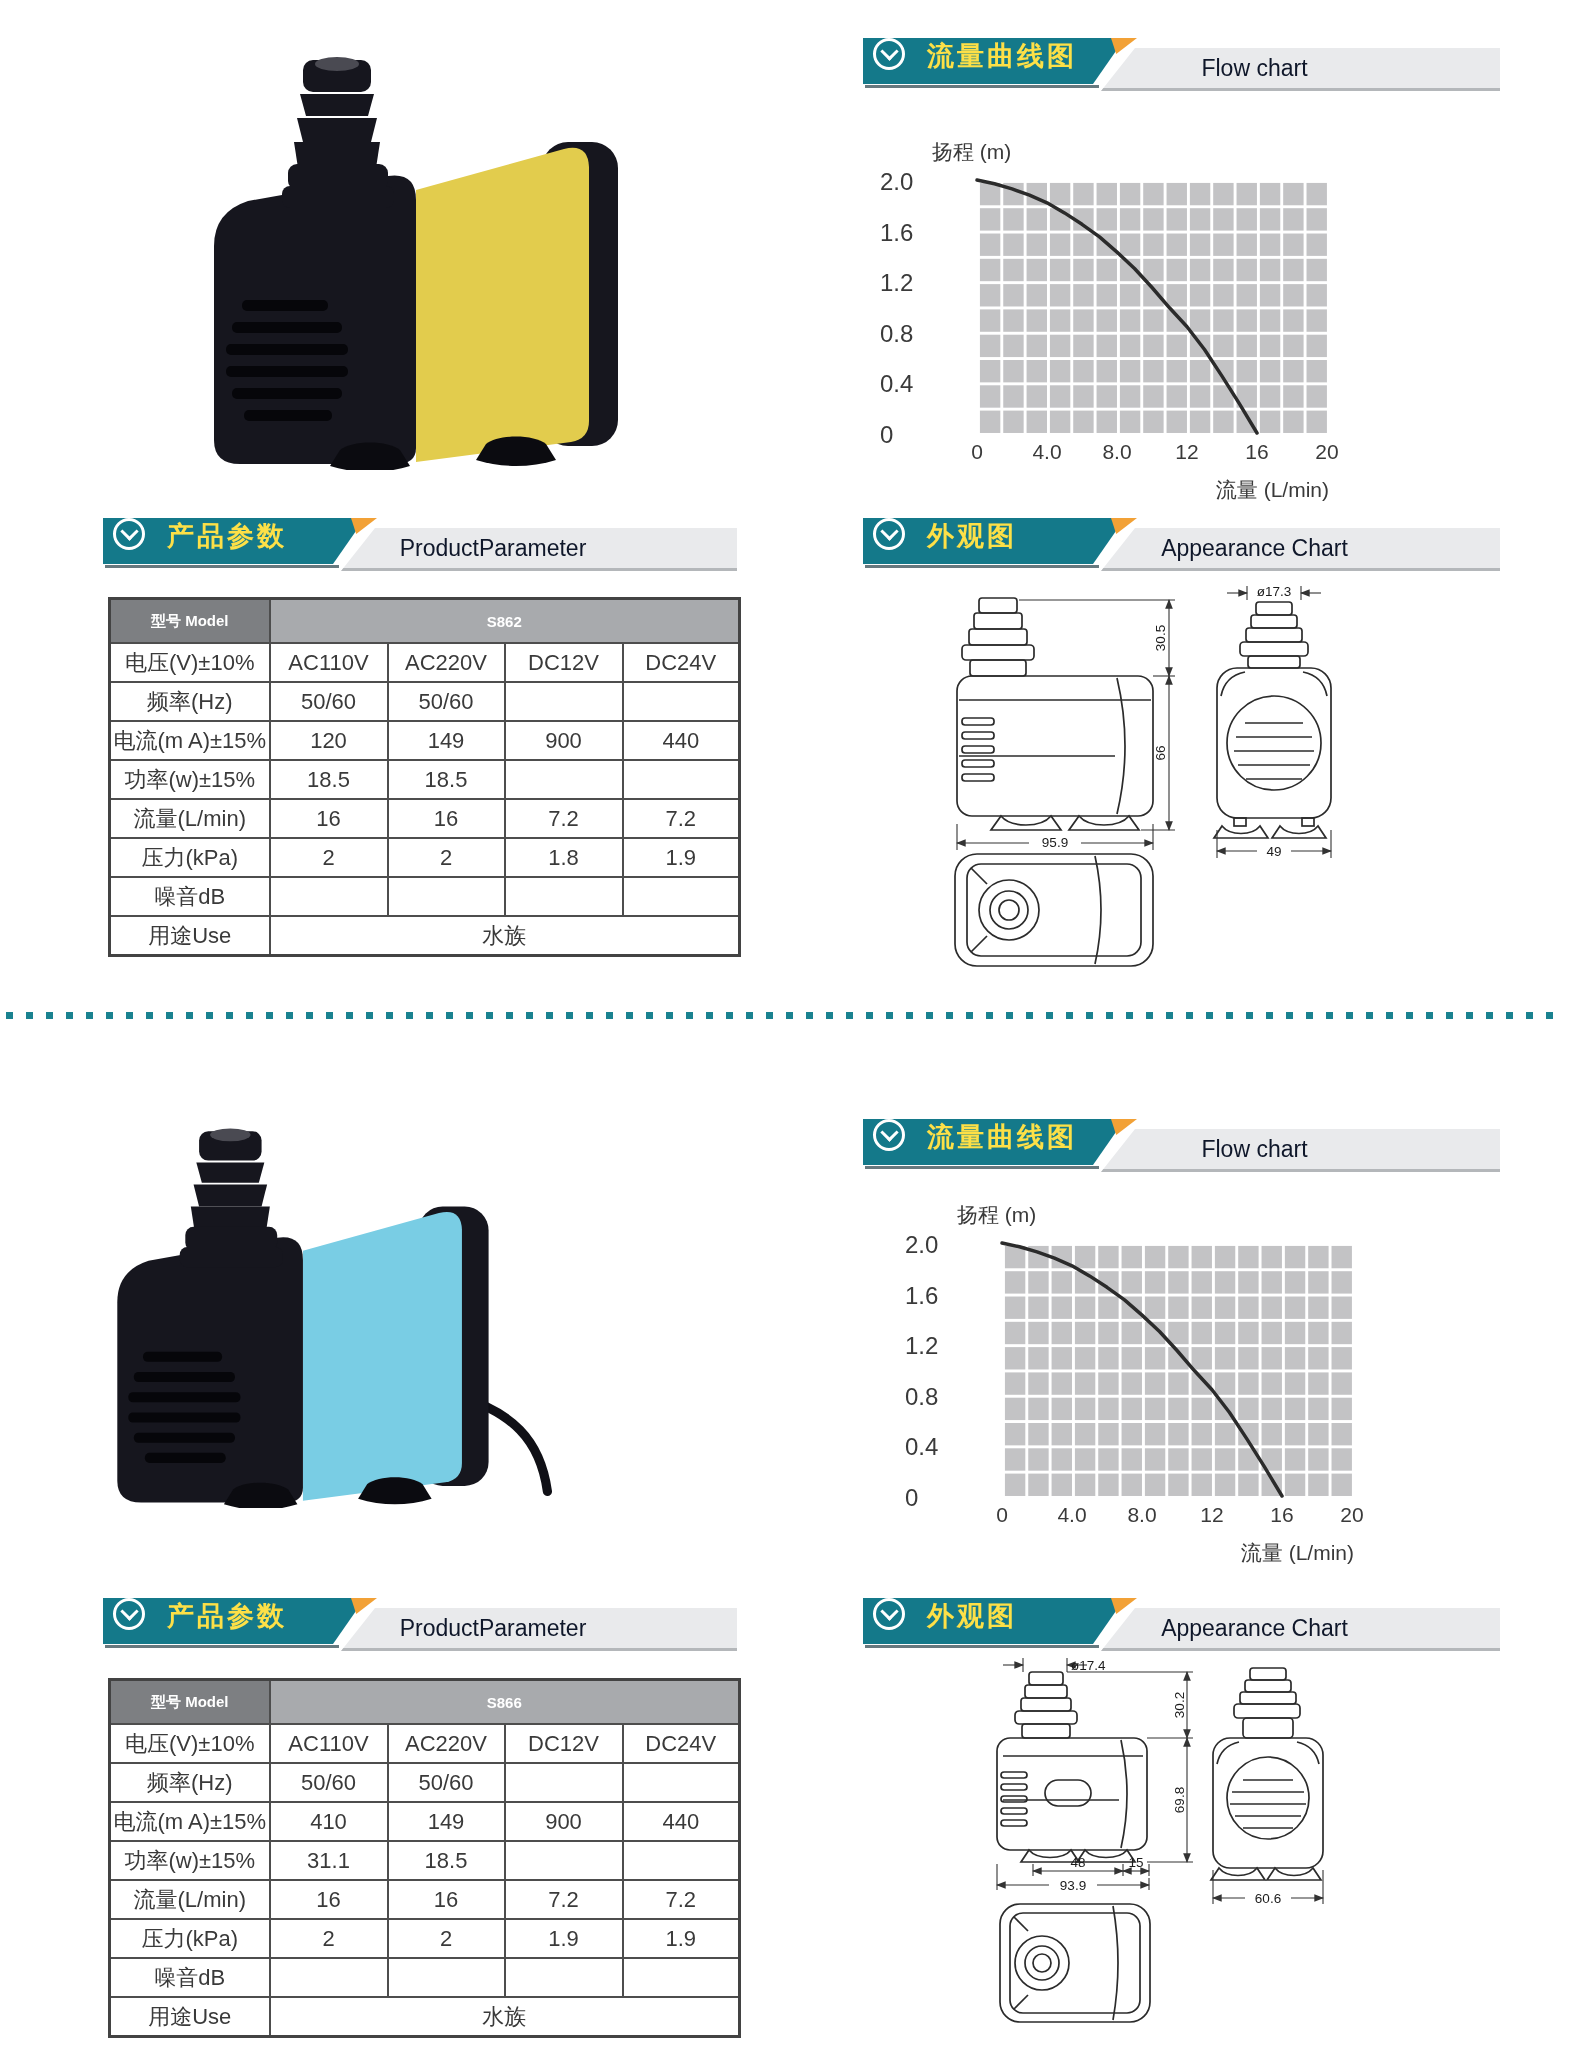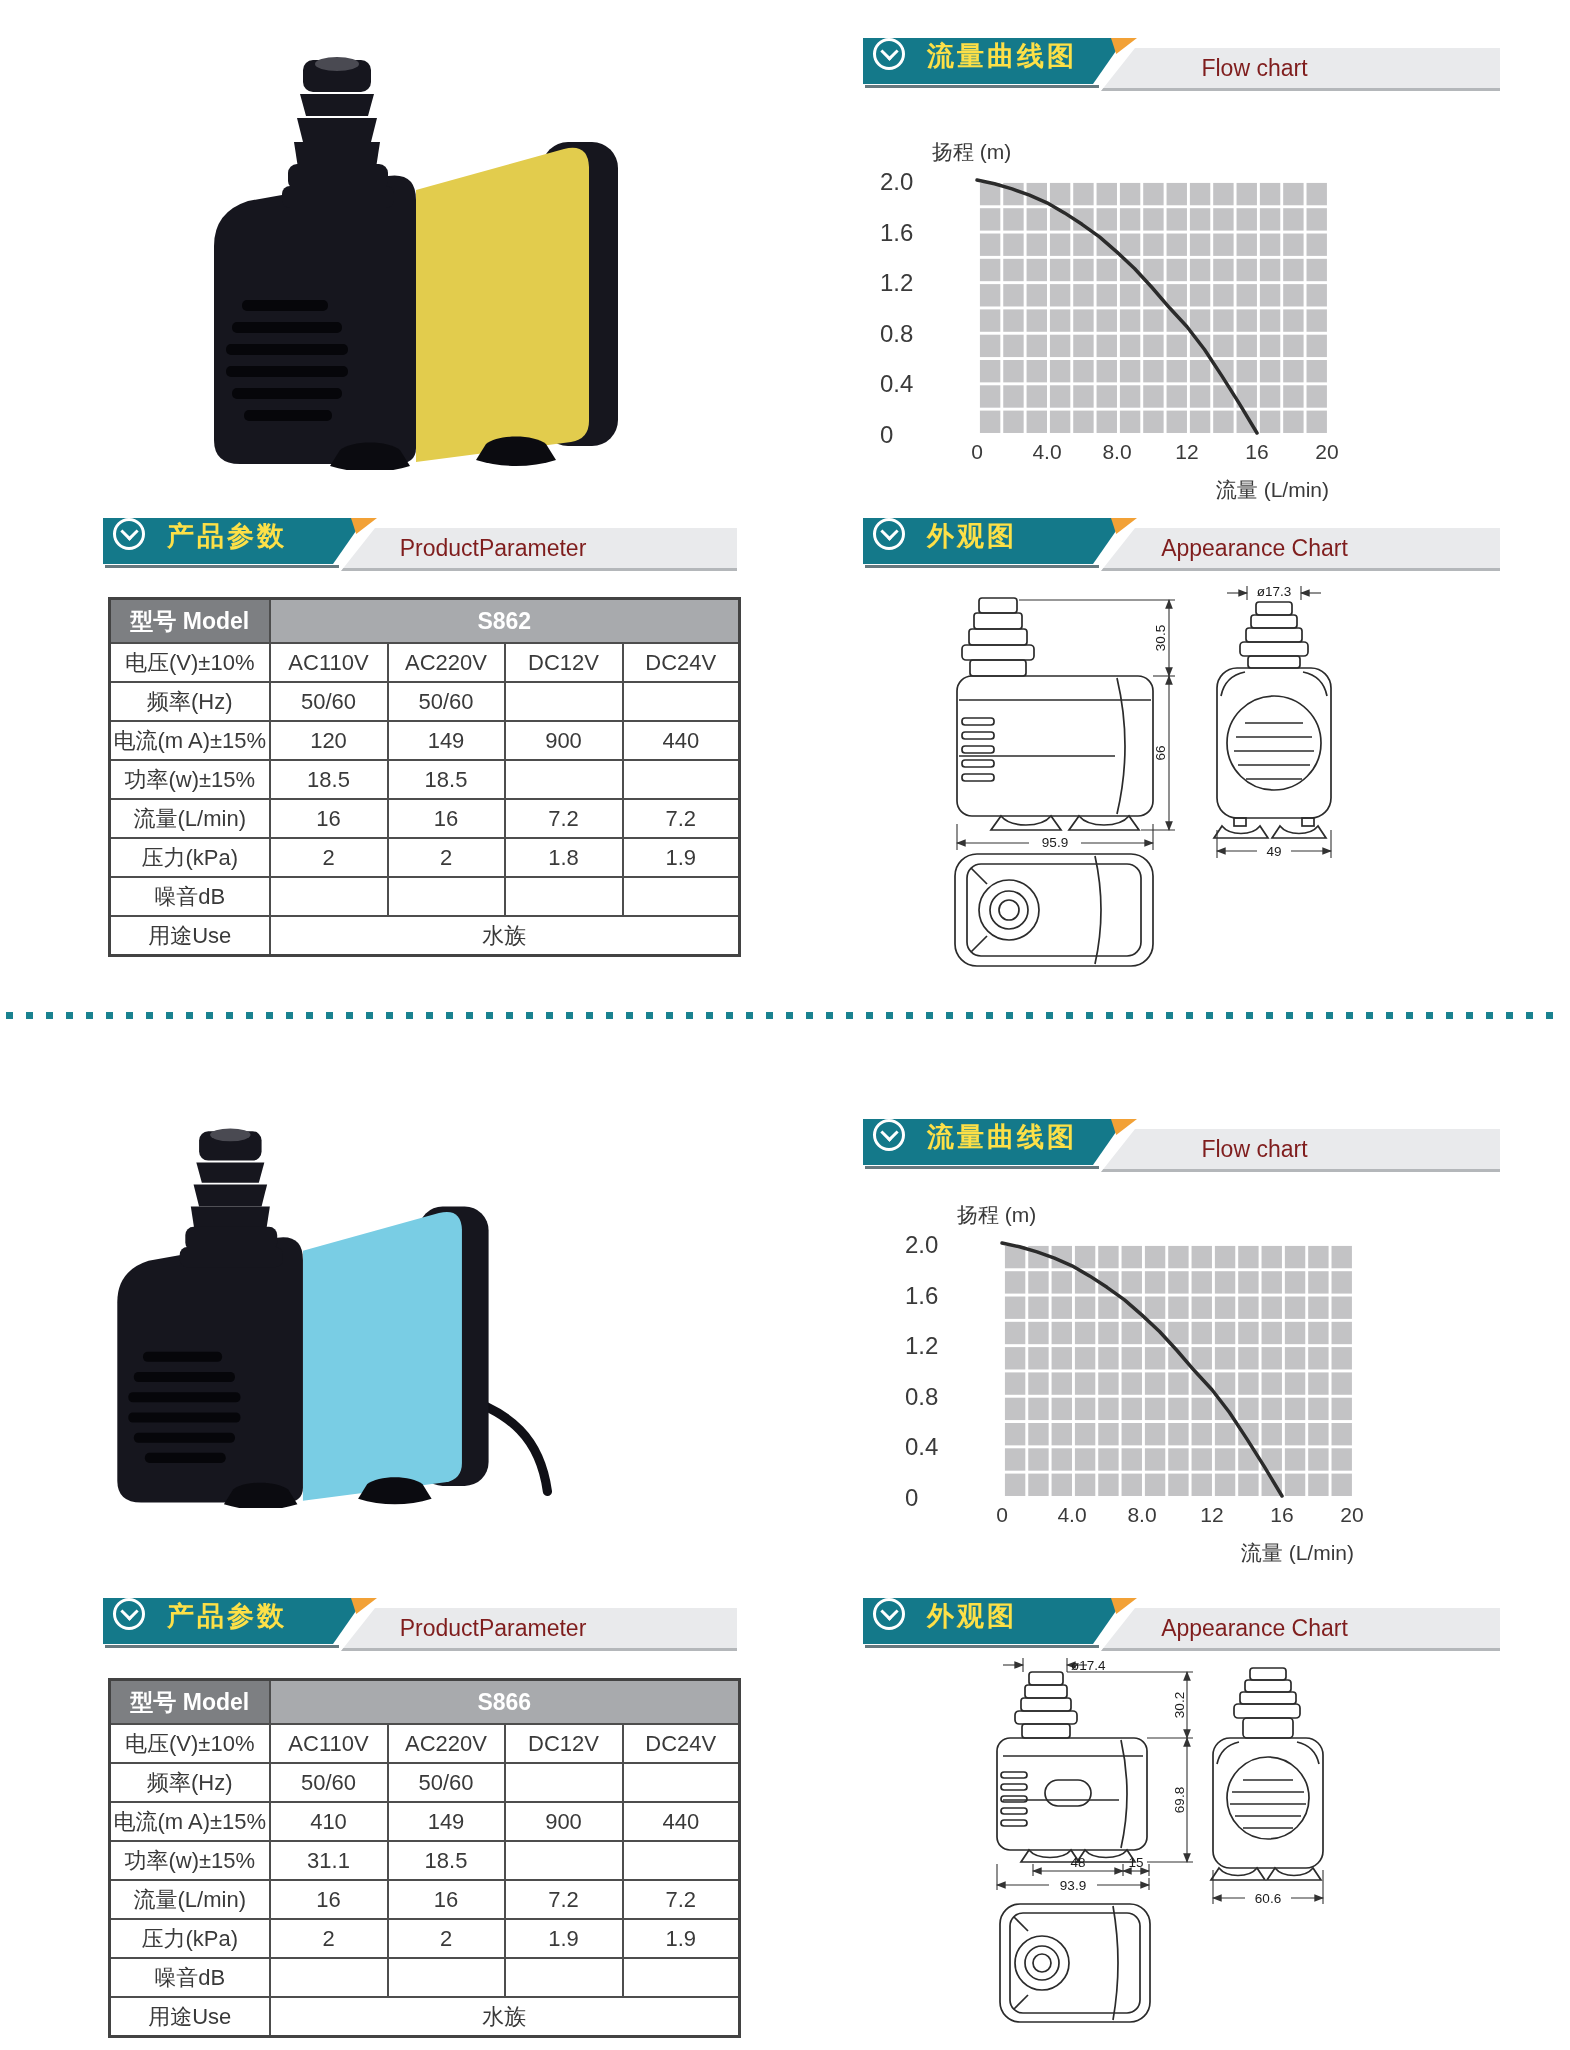--- a/index.html
+++ b/index.html
@@ -11,21 +11,21 @@
   .abs{position:absolute;}
 
   
   .sec-hd{position:absolute;height:56px;}
   .hd-ribbon{
     position:absolute;left:238px;right:0;top:10px;height:40px;
     background:#e9eaec;border-bottom:3px solid #b4b7ba;
     -webkit-clip-path:polygon(34px 0,100% 0,100% 100%,0 100%);
     clip-path:polygon(34px 0,100% 0,100% 100%,0 100%);
     display:flex;align-items:center;justify-content:center;
-    padding-right:92px;font-size:23px;color:#7f1d1d;z-index:1;
+    padding-right:92px;font-size:23px;color:#0f172a;z-index:1;
   }
   .hd-underline{position:absolute;left:2px;top:47px;width:234px;height:3px;background:#67797f;z-index:1;}
   .hd-banner{
     position:absolute;left:0;top:0;width:262px;height:46px;background:#14798a;
     -webkit-clip-path:polygon(0 0,100% 0,calc(100% - 32px) 100%,0 100%);
     clip-path:polygon(0 0,100% 0,calc(100% - 32px) 100%,0 100%);
     display:flex;align-items:flex-start;color:#fde047;z-index:2;
   }
   .hd-corner{
     position:absolute;left:248px;top:0;width:26px;height:16px;background:#f2a136;
@@ -37,21 +37,21 @@
     display:inline-block;flex:0 0 auto;
   }
   .hd-chev{display:block;width:10px;height:10px;border-right:3px solid #fff;border-bottom:3px solid #fff;
     transform:rotate(45deg);margin:4px auto 0;}
   .hd-title{margin-left:22px;font-size:27px;font-weight:bold;letter-spacing:3px;white-space:nowrap;}
 
   
   table.ptable{border-collapse:collapse;table-layout:fixed;width:630px;background:#fff;border:3px solid #434343;}
   table.ptable td{border:2px solid #4d4d4d;text-align:center;vertical-align:middle;
     font-size:22px;color:#3a3a3a;height:37px;padding:0 2px;overflow:hidden;white-space:nowrap;}
-  table.ptable tr.model-row td{height:42px;font-weight:bold;color:#ffffff;font-size:23px;}
+  table.ptable tr.model-row td{height:42px;font-weight:bold;color:#ffffff;font-size:15px;}
   table.ptable td.model-lbl{background:#7d7f82;}
   table.ptable td.model-val{background:#a8aaad;}
 
   
   .chart{position:absolute;width:480px;height:380px;}
   .chart-ylab{position:absolute;left:52px;top:0;font-size:21px;color:#3a3a3a;white-space:nowrap;}
   .chart-plot{position:absolute;left:97px;top:42px;width:350px;height:253px;
     background-color:#c3c3c5;
     background-image:linear-gradient(to right,#ffffff 3px,transparent 3px),
                      linear-gradient(to bottom,#ffffff 3px,transparent 3px);}

